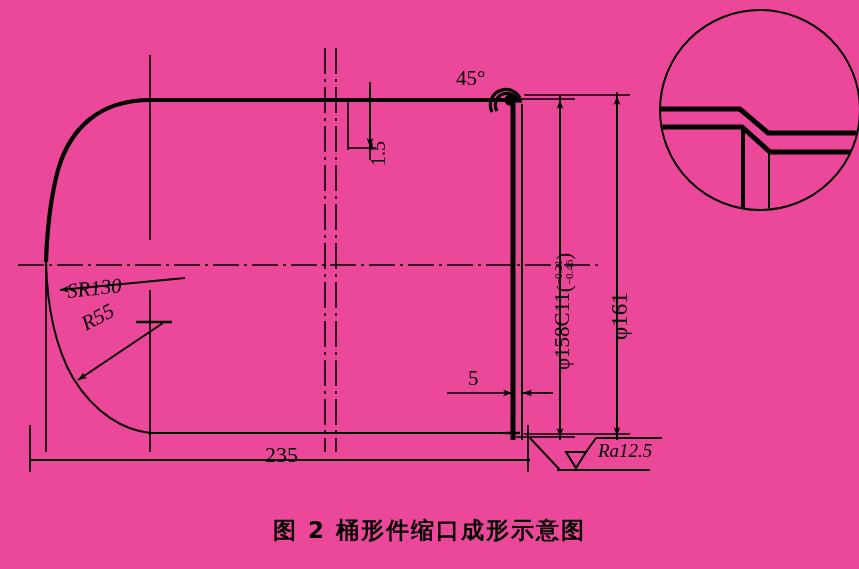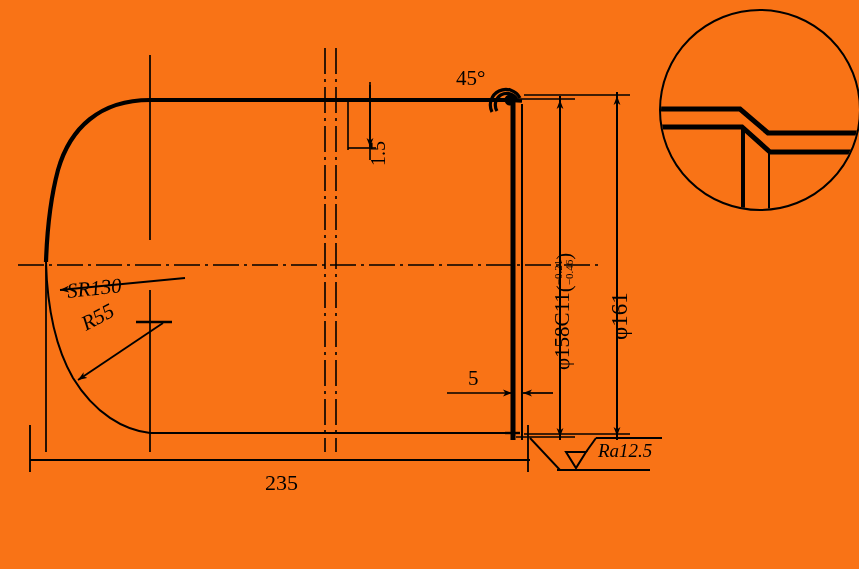--- a/index.html
+++ b/index.html
@@ -7,21 +7,21 @@
     padding: 0;
     background: #ffffff;
   }
   body {
     font-family: "Liberation Serif", serif;
   }
   #canvas {
     position: relative;
     width: 859px;
     height: 569px;
-    background: #f97316;
+    background: #ec4899;
     overflow: hidden;
   }
   #drawing {
     position: absolute;
     left: 0;
     top: 0;
     width: 859px;
     height: 569px;
   }
   .lbl {
@@ -203,31 +203,32 @@
       <path d="M 743 127 L 743 213" stroke-width="1.6" stroke-dasharray="4 3"></path>
     </g>
   </svg>
 
   <div class="lbl" style="left:456px; top:68px; font-size:21px;">45°</div>
 
   <div class="lbl vert" style="left:368px; top:166px; font-size:20px;">1.5</div>
 
   <div class="lbl" style="left:468px; top:368px; font-size:21px;">5</div>
 
-  <div class="lbl" style="left:265px; top:444px; font-size:22px;margin-top:28px;">235</div>
+  <div class="lbl" style="left:265px; top:444px; font-size:22px;">235</div>
 
   <div class="lbl italic" style="left:66px; top:281px; font-size:21px; transform-origin:0 0; transform:rotate(-6deg);">SR130</div>
 
   <div class="lbl italic" style="left:78px; top:316px; font-size:21px; transform-origin:0 0; transform:rotate(-28deg);">R55</div>
 
   <div class="lbl vert" style="left:552px; top:370px; font-size:21px;">
     <span>φ158C11</span><span class="paren">(</span><span class="tolstack">
       <span style="display:block">−0.21</span>
       <span style="display:block">−0.46</span>
     </span><span class="paren">)</span>
   </div>
 
   <div class="lbl vert" style="left:608px; top:340px; font-size:23px;">φ161</div>
 
   <div class="lbl italic" style="left:598px; top:441px; font-size:19px;">Ra12.5</div>
 
+  <div id="fig-caption">图 2   桶形件缩口成形示意图</div>
 
 </div>
 
 </body></html>

